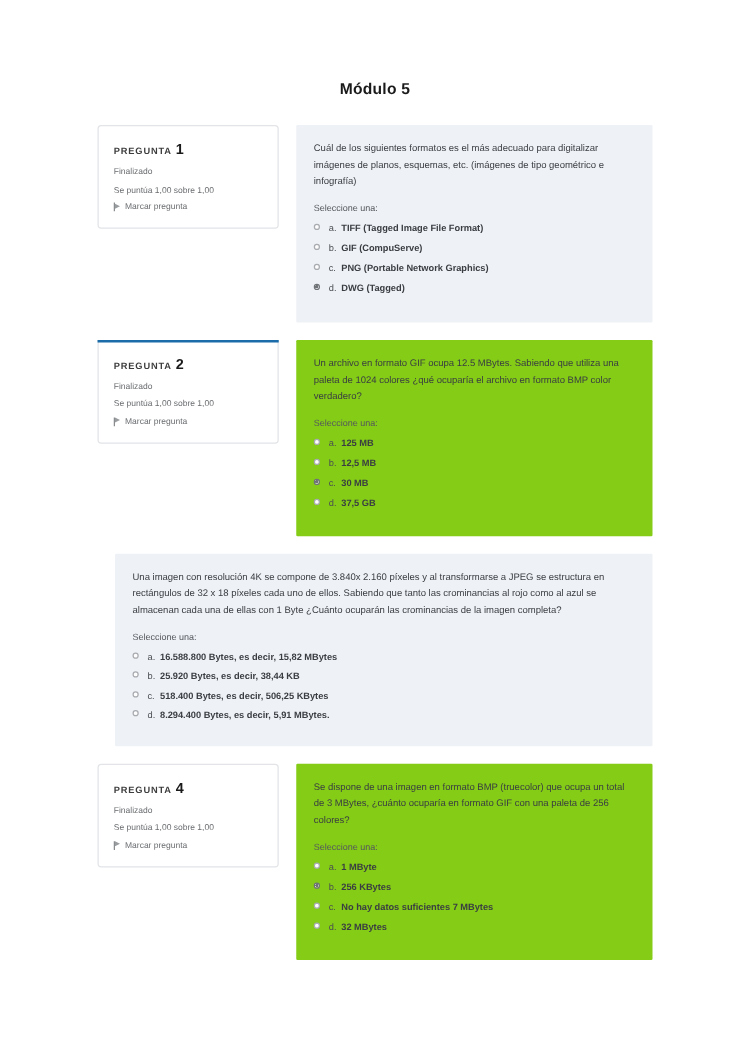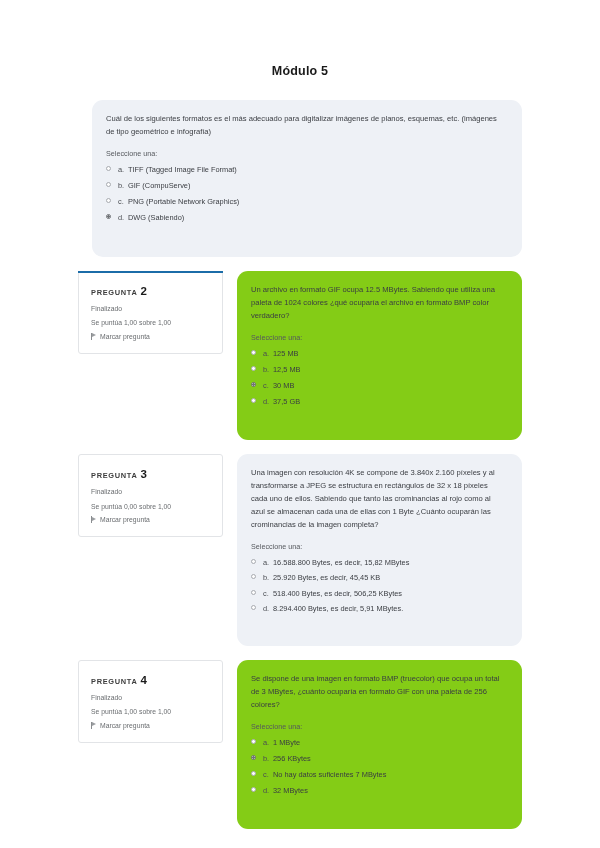--- a/index.html
+++ b/index.html
@@ -105,24 +105,24 @@
     position: absolute;
     left: 1px; top: 0.5px;
     width: 0; height: 0;
     border-top: 2px solid transparent;
     border-bottom: 2px solid transparent;
     border-left: 4px solid #9a9da0;
   }
   .qbody {
     flex: 1;
     background: #eef1f6;
-    padding: 12px 16px 28px 14px;
+    padding: 12px 16px 16px 14px;
     box-sizing: border-box;
     margin-left: 14px;
-    border-radius: 11px;
+    border-radius: 1px;
   }
   .qtext {
     font-size: 7.6px;
     line-height: 1.72;
     color: #3a3d42;
     margin-bottom: 11px;
   }
   .select-label {
     font-size: 7.2px;
     color: #55585d;
@@ -154,34 +154,45 @@
   }
   .radio.checked {
     border-color: #6f7276;
     background: radial-gradient(circle, #6f7276 0 1.2px, #fdfdfd 1.3px 100%);
   }
   .opt-letter {
     width: 10px;
     flex-shrink: 0;
     color: #4a4d52;
   }
-  .opt-text { flex: 1; }
+  .opt-text { flex: 1; font-weight: bold; }
   .q2 .qbody, .q4 .qbody { background: #84cc16; }
   .dense .option { margin-bottom: 4px; }
 </style>
 </head>
 <body>
 
 <div class="page">
 
   <div class="doc-title">Módulo 5</div>
 
   <div class="quiz">
 
     <div class="question q1">
+      <div class="qinfo">
+        <div class="q-label">
+          <span>PREGUNTA</span><span class="qnum">1</span>
+        </div>
+        <div class="q-state">Finalizado</div>
+        <div class="q-marks">Se puntúa 1,00 sobre 1,00</div>
+        <div class="q-flag">
+          <span class="flag-icon"></span>
+          <span>Marcar pregunta</span>
+        </div>
+      </div>
       <div class="qbody">
         <div class="qtext">Cuál de los siguientes formatos es el más adecuado para digitalizar imágenes de planos, esquemas, etc. (imágenes de tipo geométrico e infografía)</div>
         <div class="select-label">Seleccione una:</div>
         <ul class="options">
           <li class="option">
             <span class="radio"></span>
             <span class="opt-letter">a.</span>
             <span class="opt-text">TIFF (Tagged Image File Format)</span>
           </li>
           <li class="option">
@@ -190,21 +201,21 @@
             <span class="opt-text">GIF (CompuServe)</span>
           </li>
           <li class="option">
             <span class="radio"></span>
             <span class="opt-letter">c.</span>
             <span class="opt-text">PNG (Portable Network Graphics)</span>
           </li>
           <li class="option">
             <span class="radio checked"></span>
             <span class="opt-letter">d.</span>
-            <span class="opt-text">DWG (Sabiendo)</span>
+            <span class="opt-text">DWG (Tagged)</span>
           </li>
         </ul>
       </div>
     </div>
 
     <div class="question q2">
       <div class="qinfo-topline"></div>
       <div class="qinfo">
         <div class="q-label">
           <span>PREGUNTA</span><span class="qnum">2</span>
@@ -238,44 +249,33 @@
           <li class="option">
             <span class="radio"></span>
             <span class="opt-letter">d.</span>
             <span class="opt-text">37,5 GB</span>
           </li>
         </ul>
       </div>
     </div>
 
     <div class="question q3 dense">
-      <div class="qinfo">
-        <div class="q-label">
-          <span>PREGUNTA</span><span class="qnum">3</span>
-        </div>
-        <div class="q-state">Finalizado</div>
-        <div class="q-marks">Se puntúa 0,00 sobre 1,00</div>
-        <div class="q-flag">
-          <span class="flag-icon"></span>
-          <span>Marcar pregunta</span>
-        </div>
-      </div>
       <div class="qbody">
         <div class="qtext">Una imagen con resolución 4K se compone de 3.840x 2.160 píxeles y al transformarse a JPEG se estructura en rectángulos de 32 x 18 píxeles cada uno de ellos. Sabiendo que tanto las crominancias al rojo como al azul se almacenan cada una de ellas con 1 Byte ¿Cuánto ocuparán las crominancias de la imagen completa?</div>
         <div class="select-label">Seleccione una:</div>
         <ul class="options">
           <li class="option">
             <span class="radio"></span>
             <span class="opt-letter">a.</span>
             <span class="opt-text">16.588.800 Bytes, es decir, 15,82 MBytes</span>
           </li>
           <li class="option">
             <span class="radio"></span>
             <span class="opt-letter">b.</span>
-            <span class="opt-text">25.920 Bytes, es decir, 45,45 KB</span>
+            <span class="opt-text">25.920 Bytes, es decir, 38,44 KB</span>
           </li>
           <li class="option">
             <span class="radio"></span>
             <span class="opt-letter">c.</span>
             <span class="opt-text">518.400 Bytes, es decir, 506,25 KBytes</span>
           </li>
           <li class="option">
             <span class="radio"></span>
             <span class="opt-letter">d.</span>
             <span class="opt-text">8.294.400 Bytes, es decir, 5,91 MBytes.</span>

